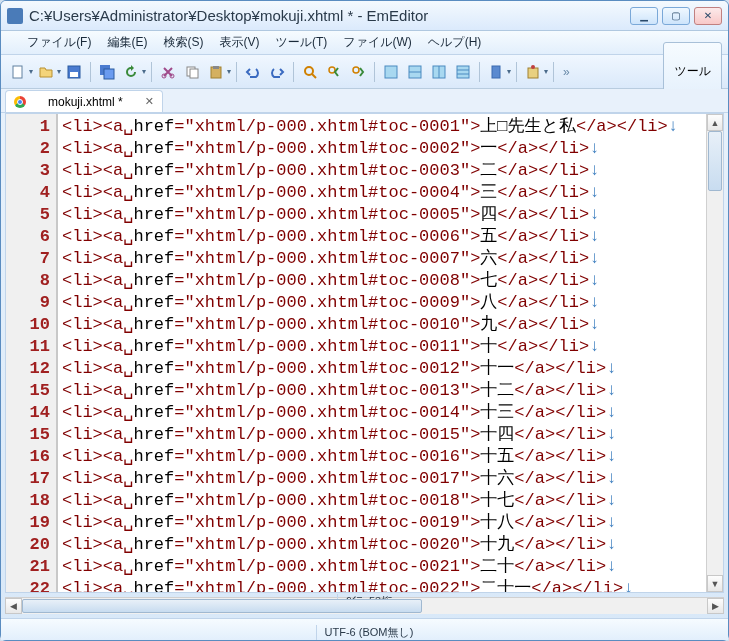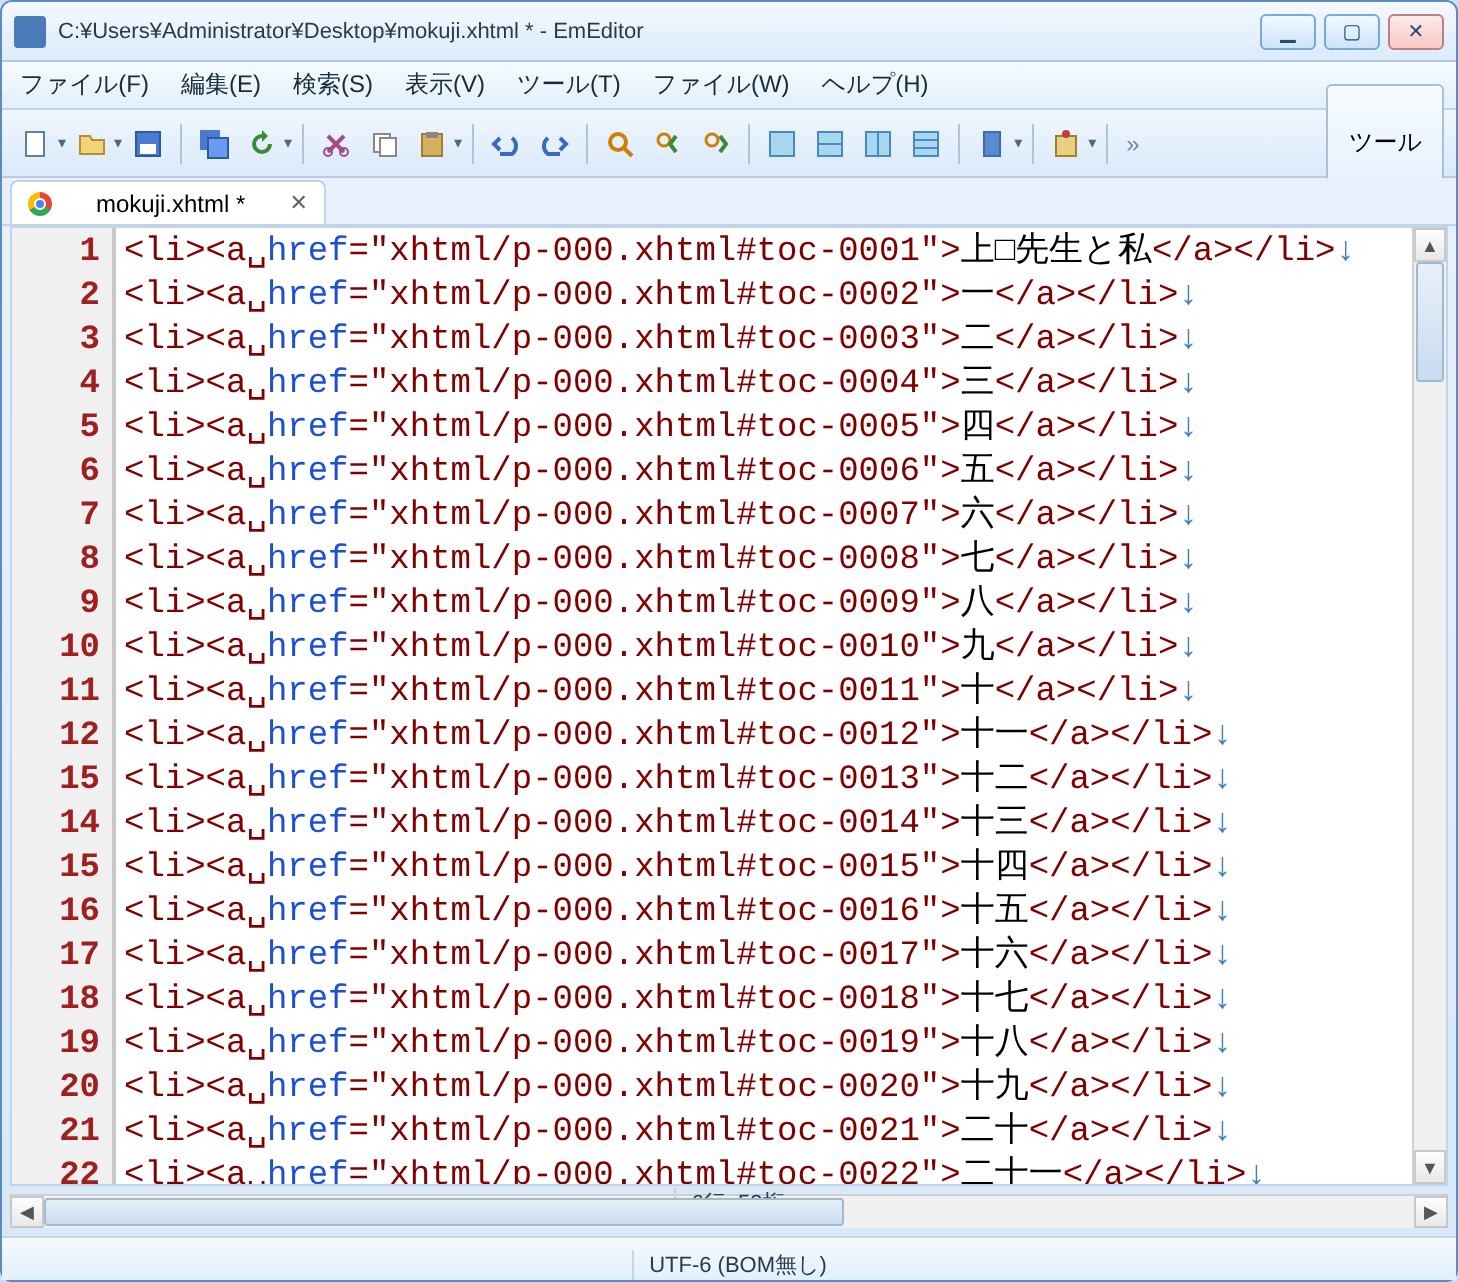--- a/index.html
+++ b/index.html
@@ -1,40 +1,40 @@
 <!DOCTYPE html>
 <html><head>
 <meta charset="utf-8">
 <style>
   * { margin: 0; padding: 0; box-sizing: border-box; }
   body { font-family: "Segoe UI", Tahoma, sans-serif; font-size: 12px; background: #d0e0f0; width: 729px; height: 641px; overflow: hidden; }
   .window { width: 729px; height: 641px; border: 1px solid #5a8cc0; border-radius: 6px; background: linear-gradient(#eaf3fc, #d8e8f8); display: flex; flex-direction: column; }
   .titlebar { height: 30px; display: flex; align-items: center; padding: 0 6px; background: linear-gradient(#f4f9fe, #dbeafc); border-bottom: 1px solid #b0c8e0; border-radius: 5px 5px 0 0; }
   .titlebar .app-icon { width: 16px; height: 16px; background: #4a7bb8; border-radius: 2px; margin-right: 6px; }
-  .titlebar .title { flex: 1; color: #2a3a4a; font-size: 11px; }
+  .titlebar .title { flex: 1; color: #2a3a4a; font-size: 15px; }
   .win-btns { display: flex; gap: 4px; }
   .win-btn { width: 28px; height: 18px; border: 1px solid #7aa8d8; border-radius: 3px; background: linear-gradient(#f0f8ff,#cde4fb); display: flex; align-items: center; justify-content: center; font-size: 10px; color: #2a4a6a; }
   .win-btn.close { border-color: #c08080; background: linear-gradient(#fceaea,#f8c8c8); }
-  .menubar { height: 24px; display: flex; align-items: center; padding: 0 1px; background: linear-gradient(#f6fbff,#e2effc); border-bottom: 1px solid #c0d4ea; }
+  .menubar { height: 24px; display: flex; align-items: center; padding: 0 18px; background: linear-gradient(#f6fbff,#e2effc); border-bottom: 1px solid #c0d4ea; }
   .menu-item { padding: 3px 8px; color: #1a2a3a; }
   .toolbar { height: 34px; display: flex; align-items: center; padding: 0 6px; background: linear-gradient(#f0f7ff,#dae9fa); border-bottom: 1px solid #b8ccdf; gap: 2px; }
   .tb-btn { width: 22px; height: 22px; border: 1px solid transparent; border-radius: 3px; display: flex; align-items: center; justify-content: center; }
   .tb-sep { width: 1px; height: 20px; background: #b0c4d8; margin: 0 3px; }
   .tb-arrow { font-size: 8px; color: #4a6a8a; margin-left: -2px; }
   .tool-label { margin-left: auto; padding: 20px 10px; border: 1px solid #a8c0d8; border-radius: 3px; background: linear-gradient(#f6fbff,#e4f0fc); }
   .tabbar { height: 24px; display: flex; align-items: flex-end; padding: 0 4px; background: #e8f1fb; border-bottom: 1px solid #c0d4ea; }
   .tab { display: flex; align-items: center; height: 22px; padding: 0 8px; border: 1px solid #c0d4ea; border-bottom: none; border-radius: 4px 4px 0 0; background: #fff; gap: 22px; }
   .tab .chrome-icon { width: 12px; height: 12px; border-radius: 50%; background: conic-gradient(#ea4335 0 120deg, #34a853 120deg 240deg, #fbbc05 240deg 360deg); position: relative; }
   .tab .chrome-icon::after { content: ""; position: absolute; inset: 3px; border-radius: 50%; background: #4285f4; border: 1px solid #fff; }
   .tab .close { font-size: 11px; color: #666; }
   .editor { flex: 1; display: flex; background: #fff; border: 1px solid #c0d4ea; margin: 0 4px 4px 4px; overflow: hidden; position: relative; }
   .gutter { width: 52px; background: #f0f0f0; border-right: 2px solid #c8c8c8; text-align: right; padding: 2px 6px 0 0; font-family: "MS Gothic","Courier New",monospace; font-size: 17px; line-height: 22px; color: #a02020; font-weight: bold; }
   .code { flex: 1; padding: 2px 0 0 4px; font-family: "MS Gothic","Courier New",monospace; font-size: 17px; line-height: 22px; color: #000; white-space: pre; overflow: hidden; }
   .code .tag { color: #800000; }
-  .code .attr { color: #1d4ed8; }
+  .code .attr { color: #000000; }
   .code .str { color: #800000; }
   .code .txt { color: #000; }
   .code .nl { color: #4080c0; }
   .vscroll { width: 17px; background: #f0f0f0; border-left: 1px solid #d0d0d0; display: flex; flex-direction: column; }
   .vscroll .arrow { height: 17px; background: linear-gradient(#fdfdfd,#e8e8e8); border: 1px solid #c8c8c8; display: flex; align-items: center; justify-content: center; font-size: 9px; color: #555; }
   .vscroll .track { flex: 1; position: relative; }
   .vscroll .thumb { position: absolute; left: 1px; right: 1px; top: 0; height: 60px; background: linear-gradient(#e8f0f8,#c8dcf0); border: 1px solid #a0b8d0; border-radius: 2px; }
   .hscroll { height: 17px; background: #f0f0f0; border-top: 1px solid #d0d0d0; margin: 0 4px 4px 4px; display: flex; }
   .hscroll .arrow { width: 17px; background: linear-gradient(#fdfdfd,#e8e8e8); border: 1px solid #c8c8c8; display: flex; align-items: center; justify-content: center; font-size: 9px; color: #555; }
   .hscroll .track { flex: 1; position: relative; }

